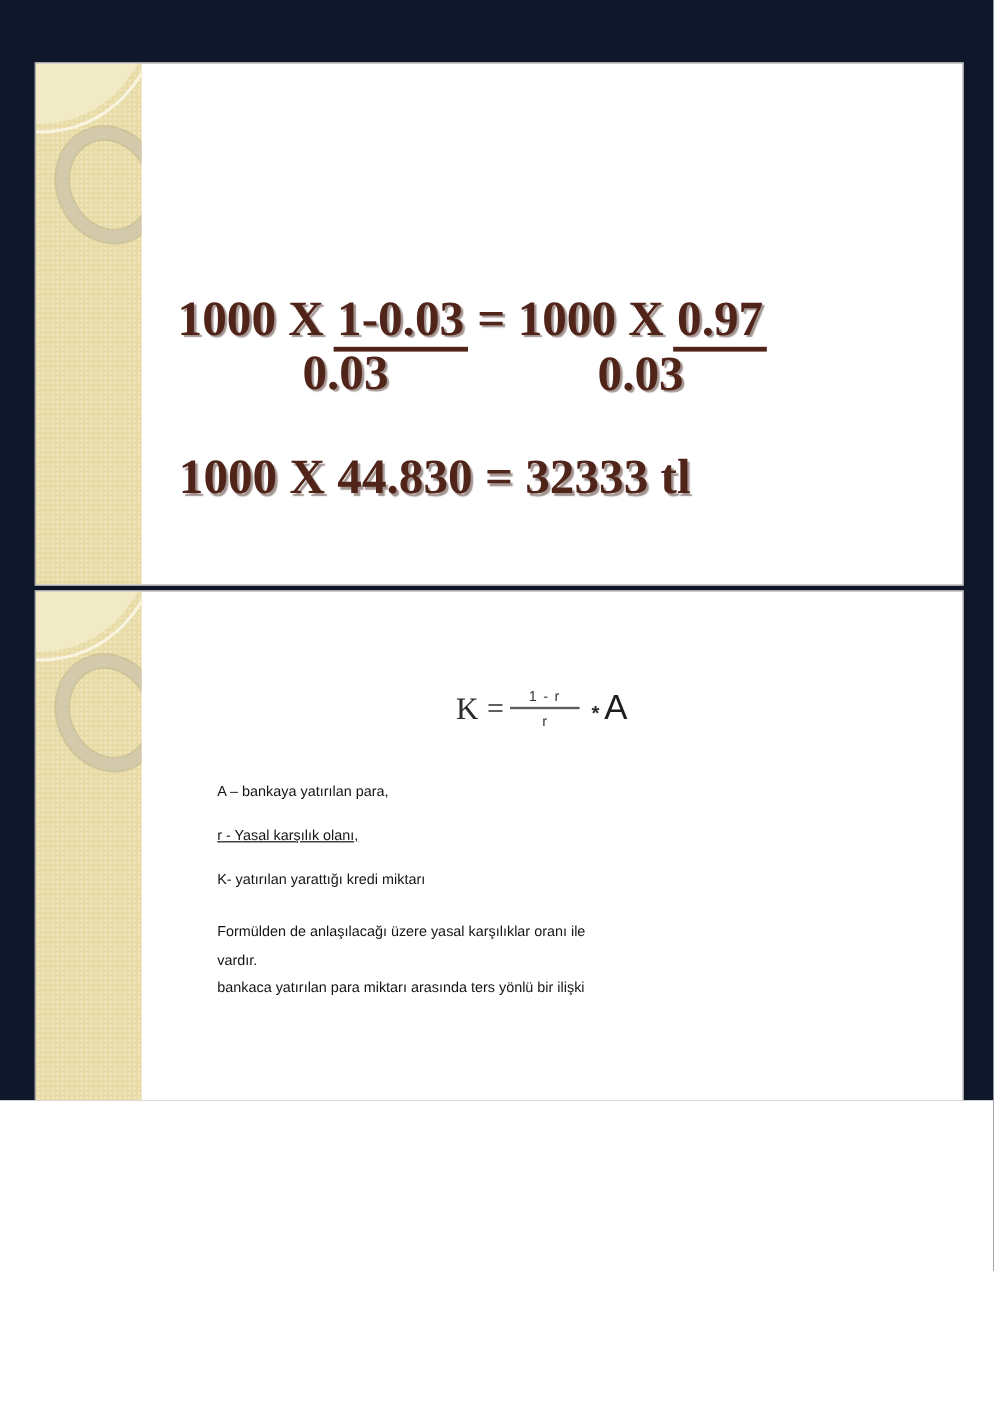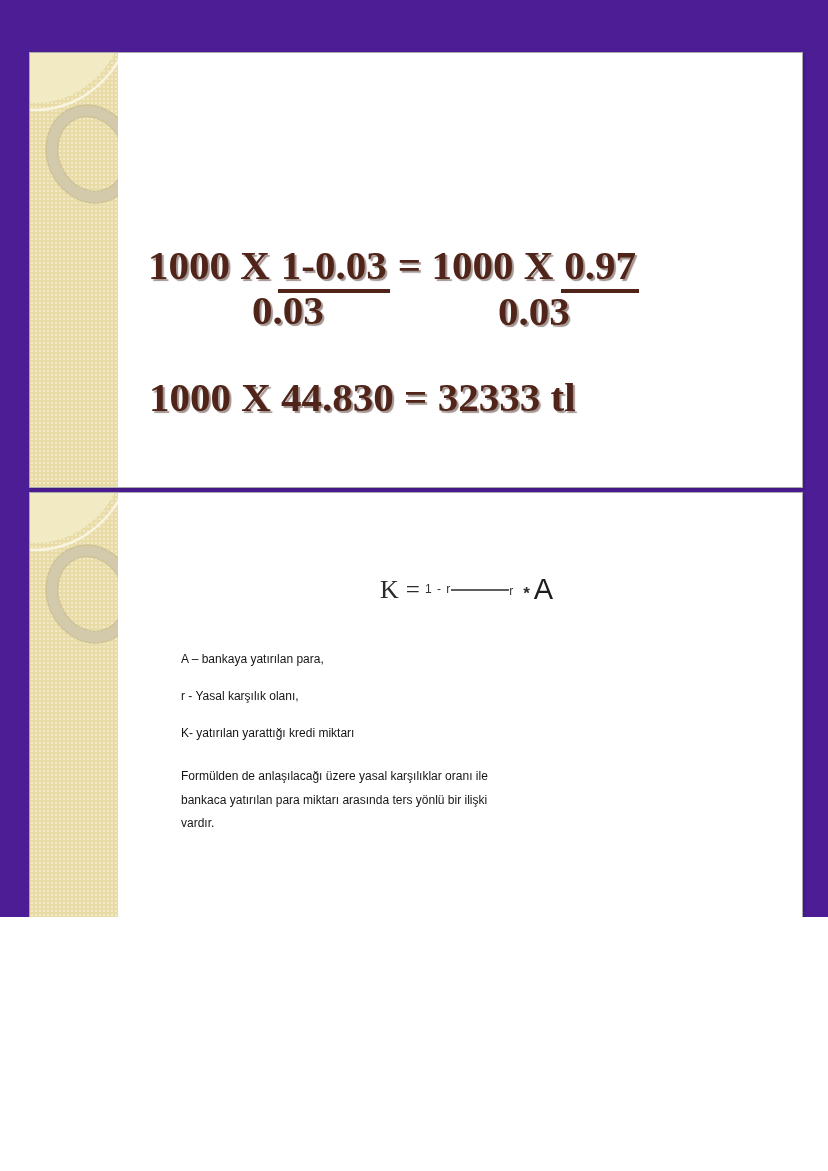--- a/index.html
+++ b/index.html
@@ -1,17 +1,17 @@
 <!DOCTYPE html>
 <html><head>
 <meta charset="utf-8">
 <style>
   html,body{margin:0;padding:0;background:#ffffff;}
   .page{
-    position:relative;width:828px;height:917px;background:#4c1d95;
+    position:relative;width:828px;height:917px;background:#0f172a;
     font-family:"Liberation Sans",sans-serif;overflow:hidden;
   }
   .slide{
     position:absolute;left:29px;width:774px;background:#ffffff;
     border:1px solid #a9a9a9;box-sizing:border-box;overflow:hidden;
     box-shadow:2px 2px 2px rgba(0,0,0,0.12);
   }
   .slide-1{top:52px;height:436px;}
   .slide-2{top:492px;height:434px;border-bottom-width:2px;border-bottom-color:#9a9a9a;}
   .sidebar{
@@ -33,30 +33,30 @@
   .den-1{left:222px;top:233px;}
   .den-2{left:468px;top:234px;}
   .eq-line2{left:119px;top:320px;}
   
   .formula{
     position:absolute;left:350px;top:80px;display:flex;align-items:center;
     color:#2b2b2b;
   }
   .f-lhs{font-family:"Liberation Serif",serif;font-size:26px;}
   .f-eq{font-family:"Liberation Serif",serif;font-size:25px;margin:0 1px 0 7px;}
-  .frac{display:inline-flex;flex-direction:row;align-items:center;margin:0 4px;}
+  .frac{display:inline-flex;flex-direction:column;align-items:center;margin:0 4px;}
   .frac .f-num{font-size:12px;color:#333;padding-bottom:2px;letter-spacing:1px;}
   .frac .f-bar{display:block;width:58px;height:0;border-top:2px solid #5f5f5f;}
   .frac .f-den{font-size:12px;color:#333;padding-top:3px;}
   .f-star{font-size:17px;font-weight:700;transform:translateY(4px);margin:0 4px 0 6px;}
   .f-rhs{font-size:29px;color:#1d1d1d;}
   
   .def,.para{position:absolute;left:151px;font-size:12px;color:#141414;white-space:nowrap;}
   .def-1{top:159px;}
-  .def-2{top:196px;}
+  .def-2{top:196px;text-decoration:underline;}
   .def-3{top:233px;}
   .para{top:272px;line-height:23.5px;}
 </style>
 </head>
 <body>
 
 <div class="page">
 
   <section class="slide slide-1">
     <div class="sidebar">
@@ -97,18 +97,18 @@
       <span class="f-star">*</span>
       <span class="f-rhs">A</span>
     </div>
 
     <div class="def def-1">A – bankaya yatırılan para,</div>
     <div class="def def-2">r - Yasal karşılık olanı,</div>
     <div class="def def-3">K- yatırılan yarattığı kredi miktarı</div>
 
     <div class="para">
       <div>Formülden de anlaşılacağı üzere yasal karşılıklar oranı ile</div>
+      <div>vardır.</div>
       <div>bankaca yatırılan para miktarı arasında ters yönlü bir ilişki</div>
-      <div>vardır.</div>
     </div>
   </section>
 
 </div>
 
 </body></html>

